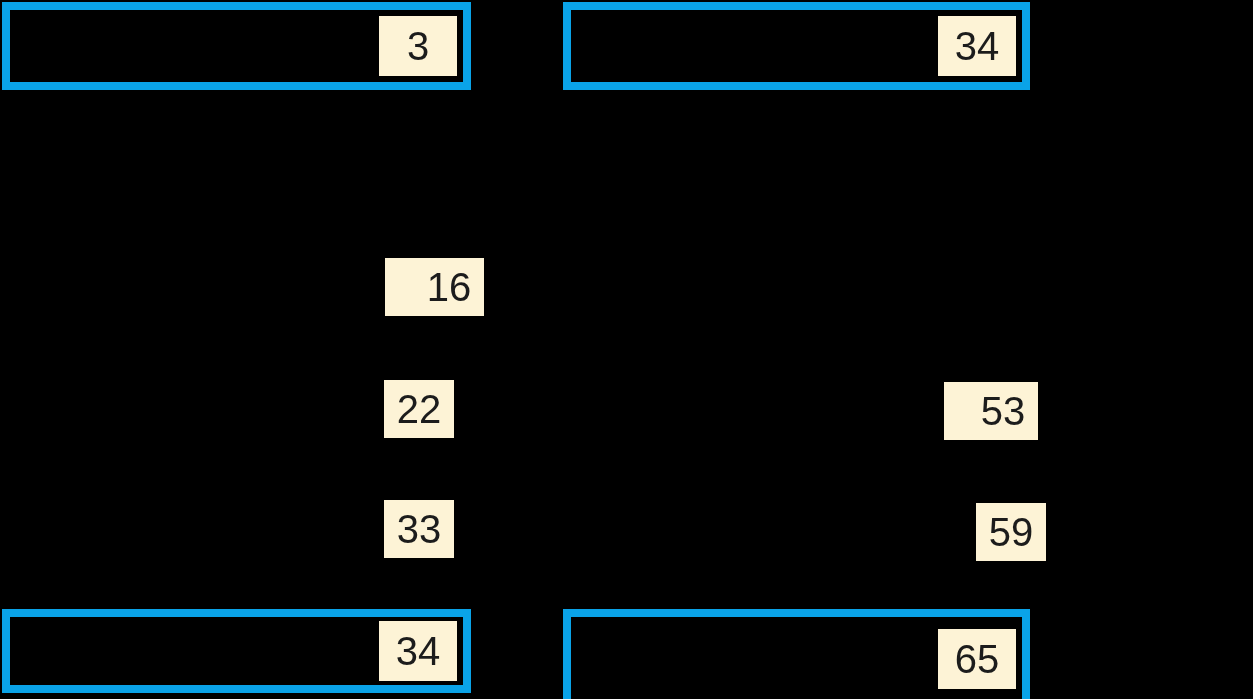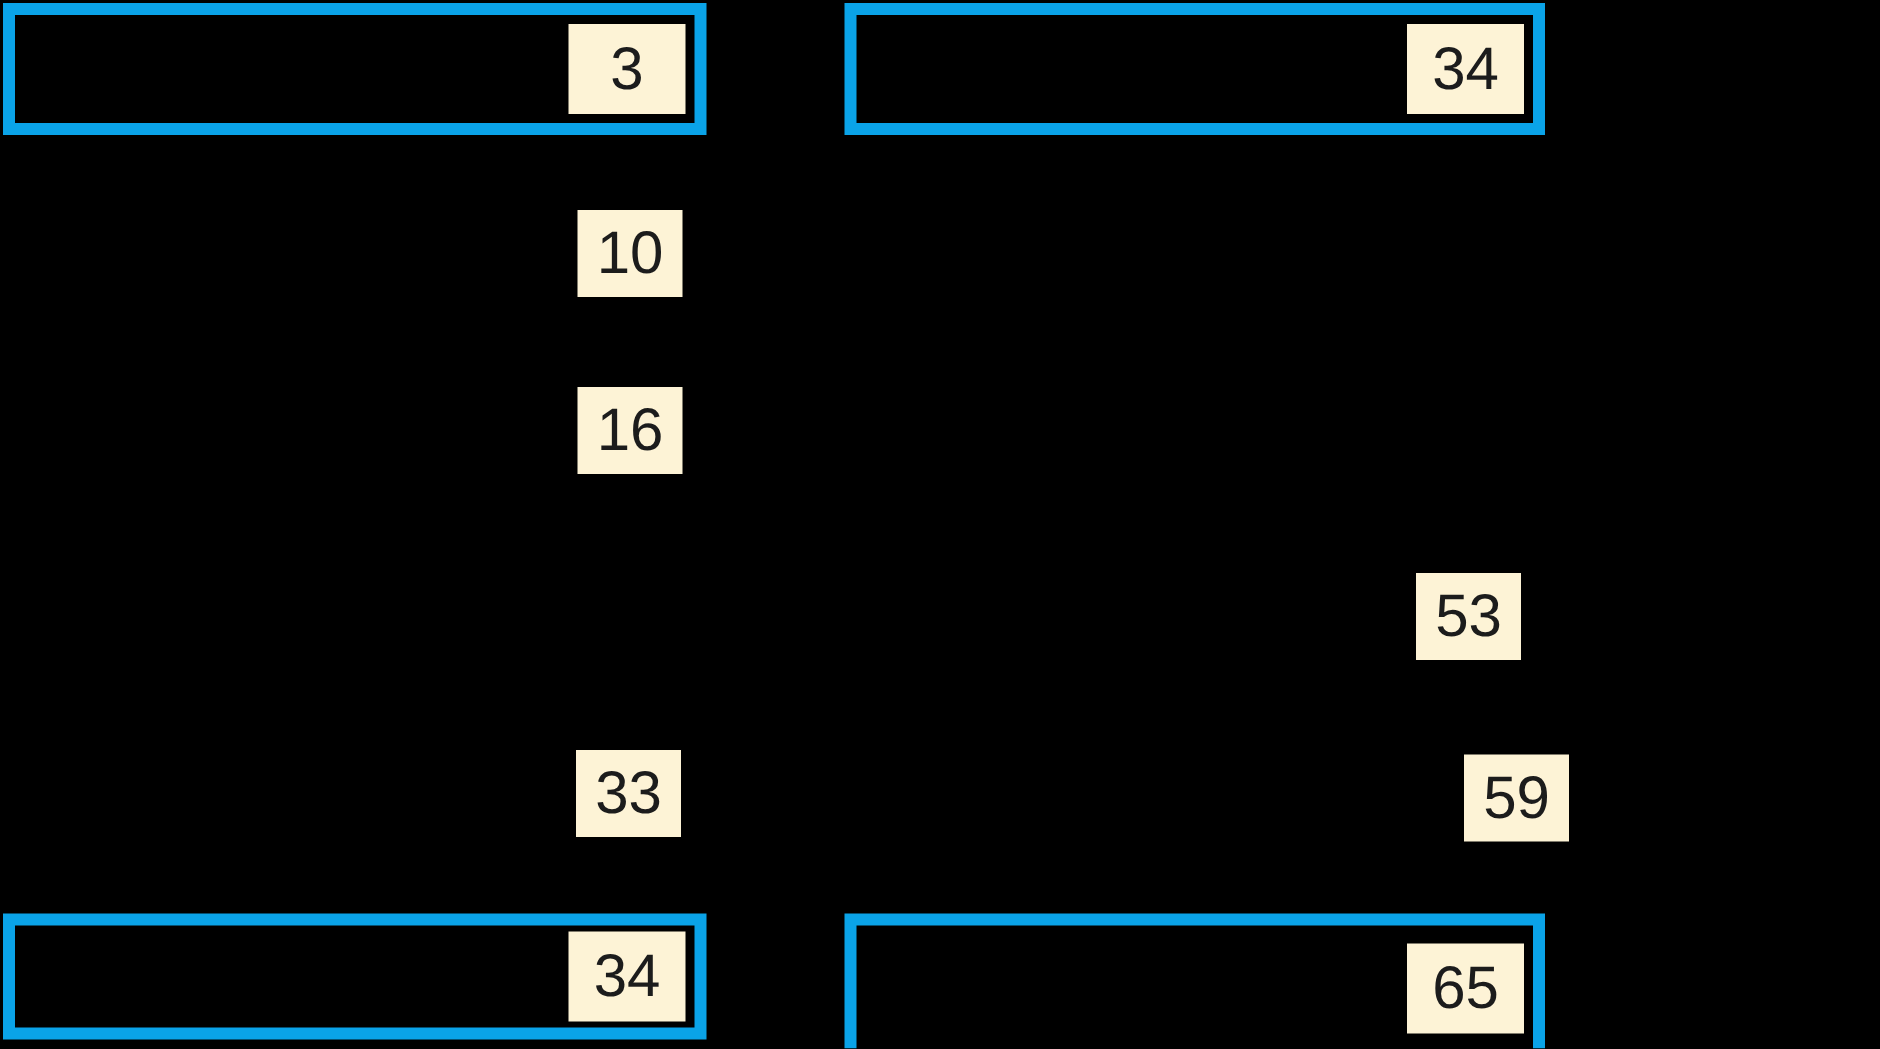--- a/index.html
+++ b/index.html
@@ -43,43 +43,43 @@
   }
   .hl-row .tag {
     width: 78px;
     height: 60px;
   }
   .tag.abs { position: absolute; }
 
   
   .l-hl-top    { left: 2px;   top: 2px;   width: 469px; height: 88px; }
   .l-tag-1     { left: 385px; top: 140px; }
-  .l-tag-2     { left: 385px; top: 258px; }
+  .l-tag-2     { left: 385px; top: 258px; padding-left: 29px; }
   .l-tag-3     { left: 384px; top: 380px; }
   .l-tag-4     { left: 384px; top: 500px; }
   .l-hl-bottom { left: 2px;   top: 609px; width: 469px; height: 84px; }
 
   
   .r-hl-top    { left: 563px; top: 2px;   width: 467px; height: 88px; }
   .r-tag-1     { left: 944px; top: 140px; }
   .r-tag-2     { left: 944px; top: 259px; }
-  .r-tag-3     { left: 944px; top: 382px; }
+  .r-tag-3     { left: 944px; top: 382px; padding-left: 24px; }
   .r-tag-4     { left: 944px; top: 503px; margin-left: 32px; }
   .r-hl-bottom { left: 563px; top: 609px; width: 467px; height: 100px; }
 </style>
 </head>
 <body>
 
 <div class="canvas">
 
   <div class="hl-row l-hl-top">
     <div class="tag">3</div>
   </div>
-  <div class="tag abs l-tag-1">10</div>
   <div class="tag abs l-tag-2">16</div>
+  <div class="tag abs l-tag-3">22</div>
   <div class="tag abs l-tag-4">33</div>
   <div class="hl-row l-hl-bottom">
     <div class="tag">34</div>
   </div>
 
   <div class="hl-row r-hl-top">
     <div class="tag">34</div>
   </div>
   <div class="tag abs r-tag-3">53</div>
   <div class="tag abs r-tag-4">59</div>

